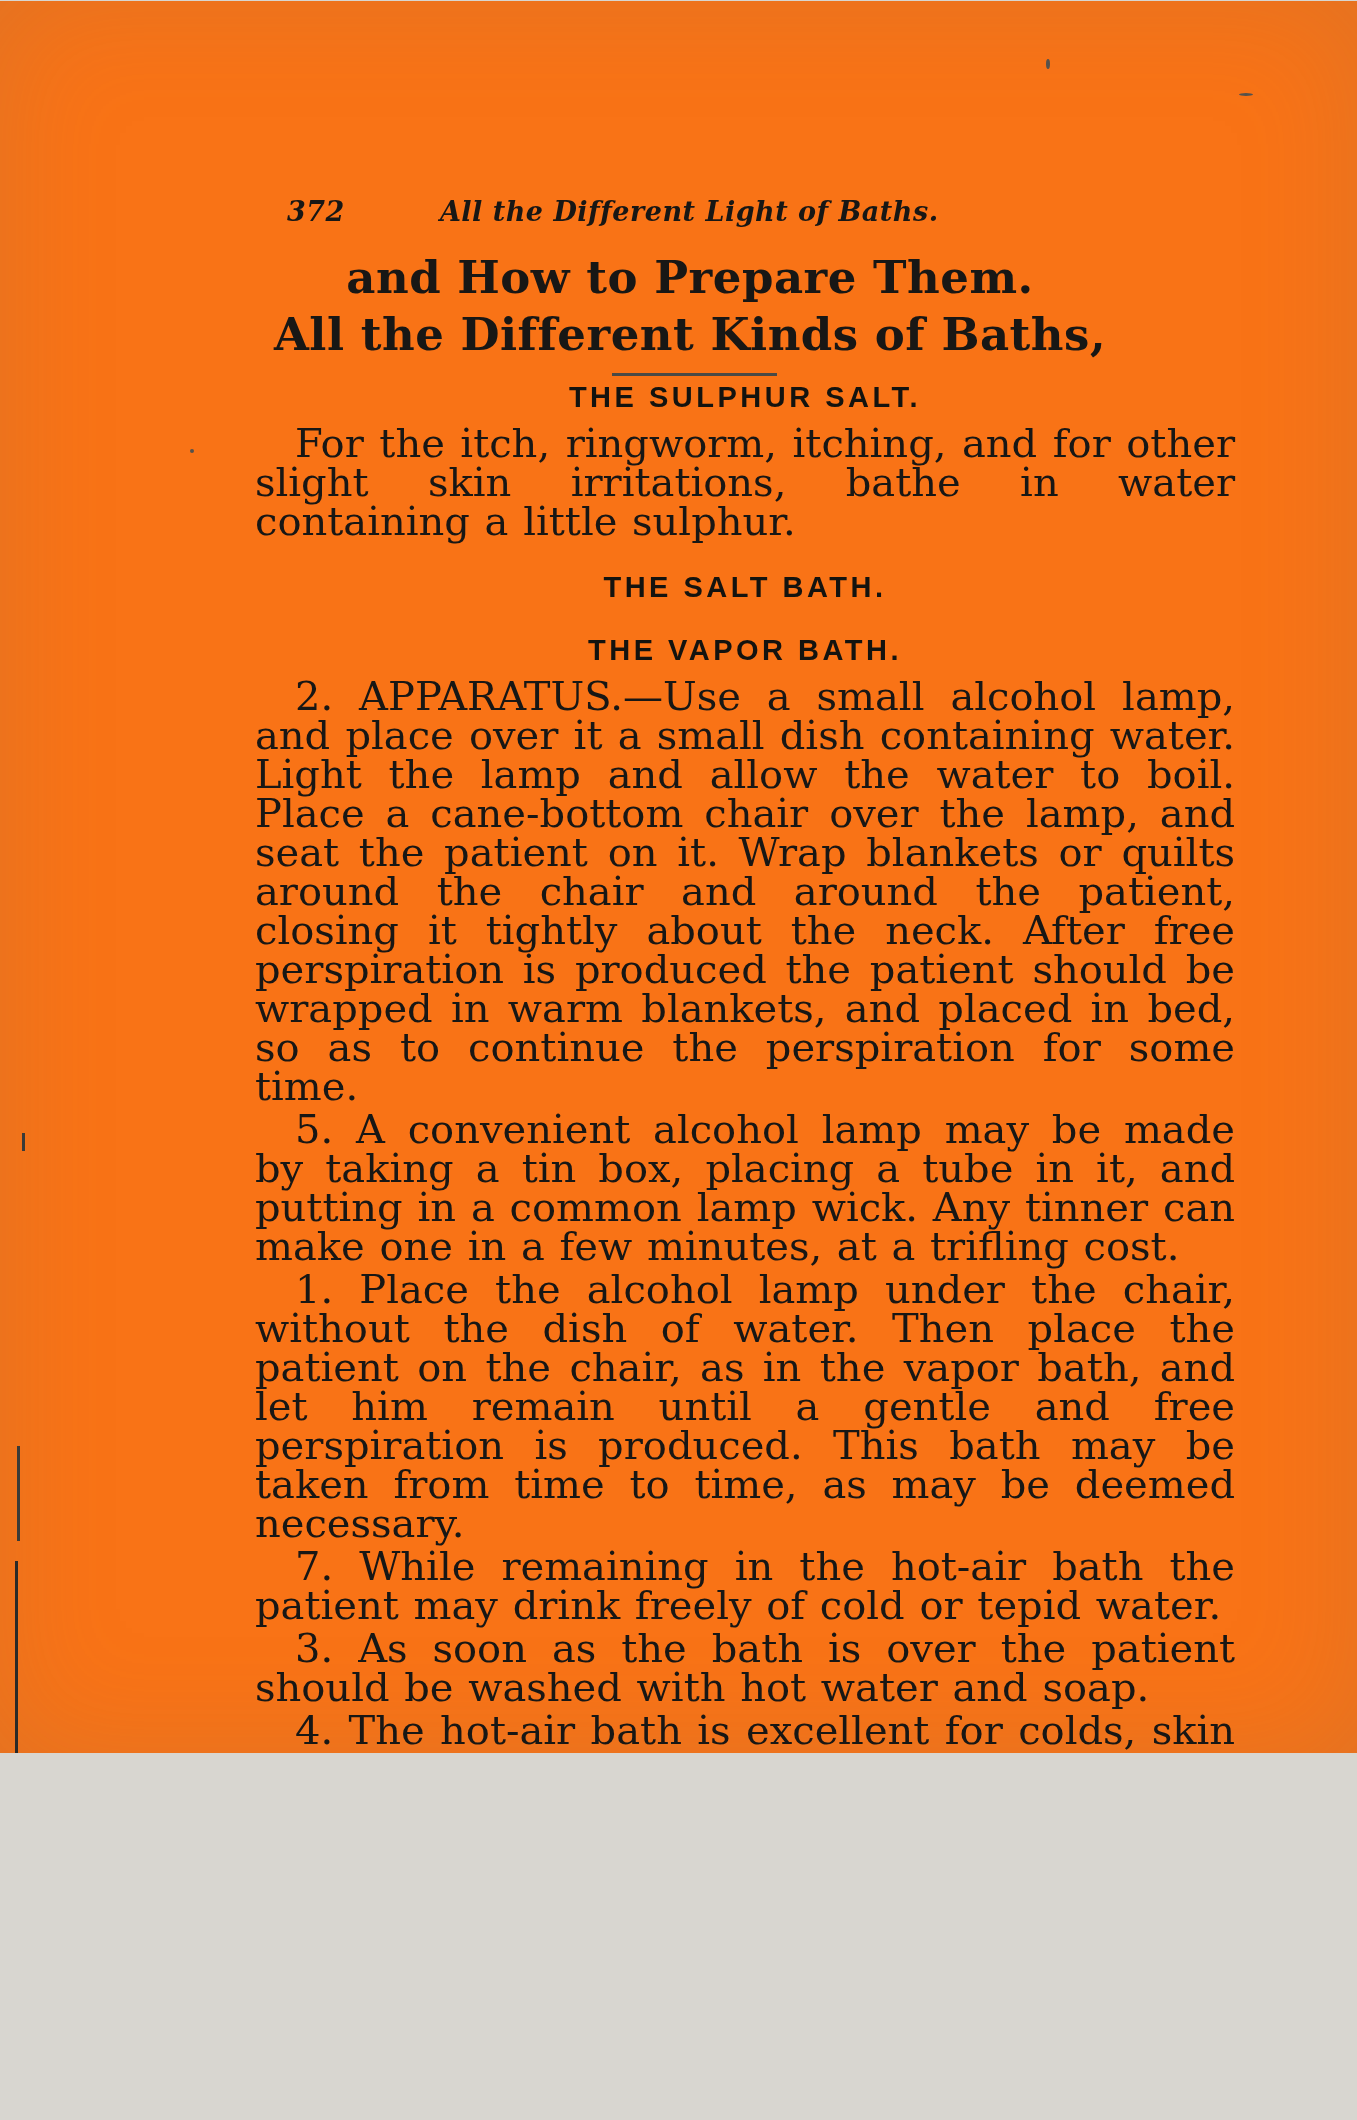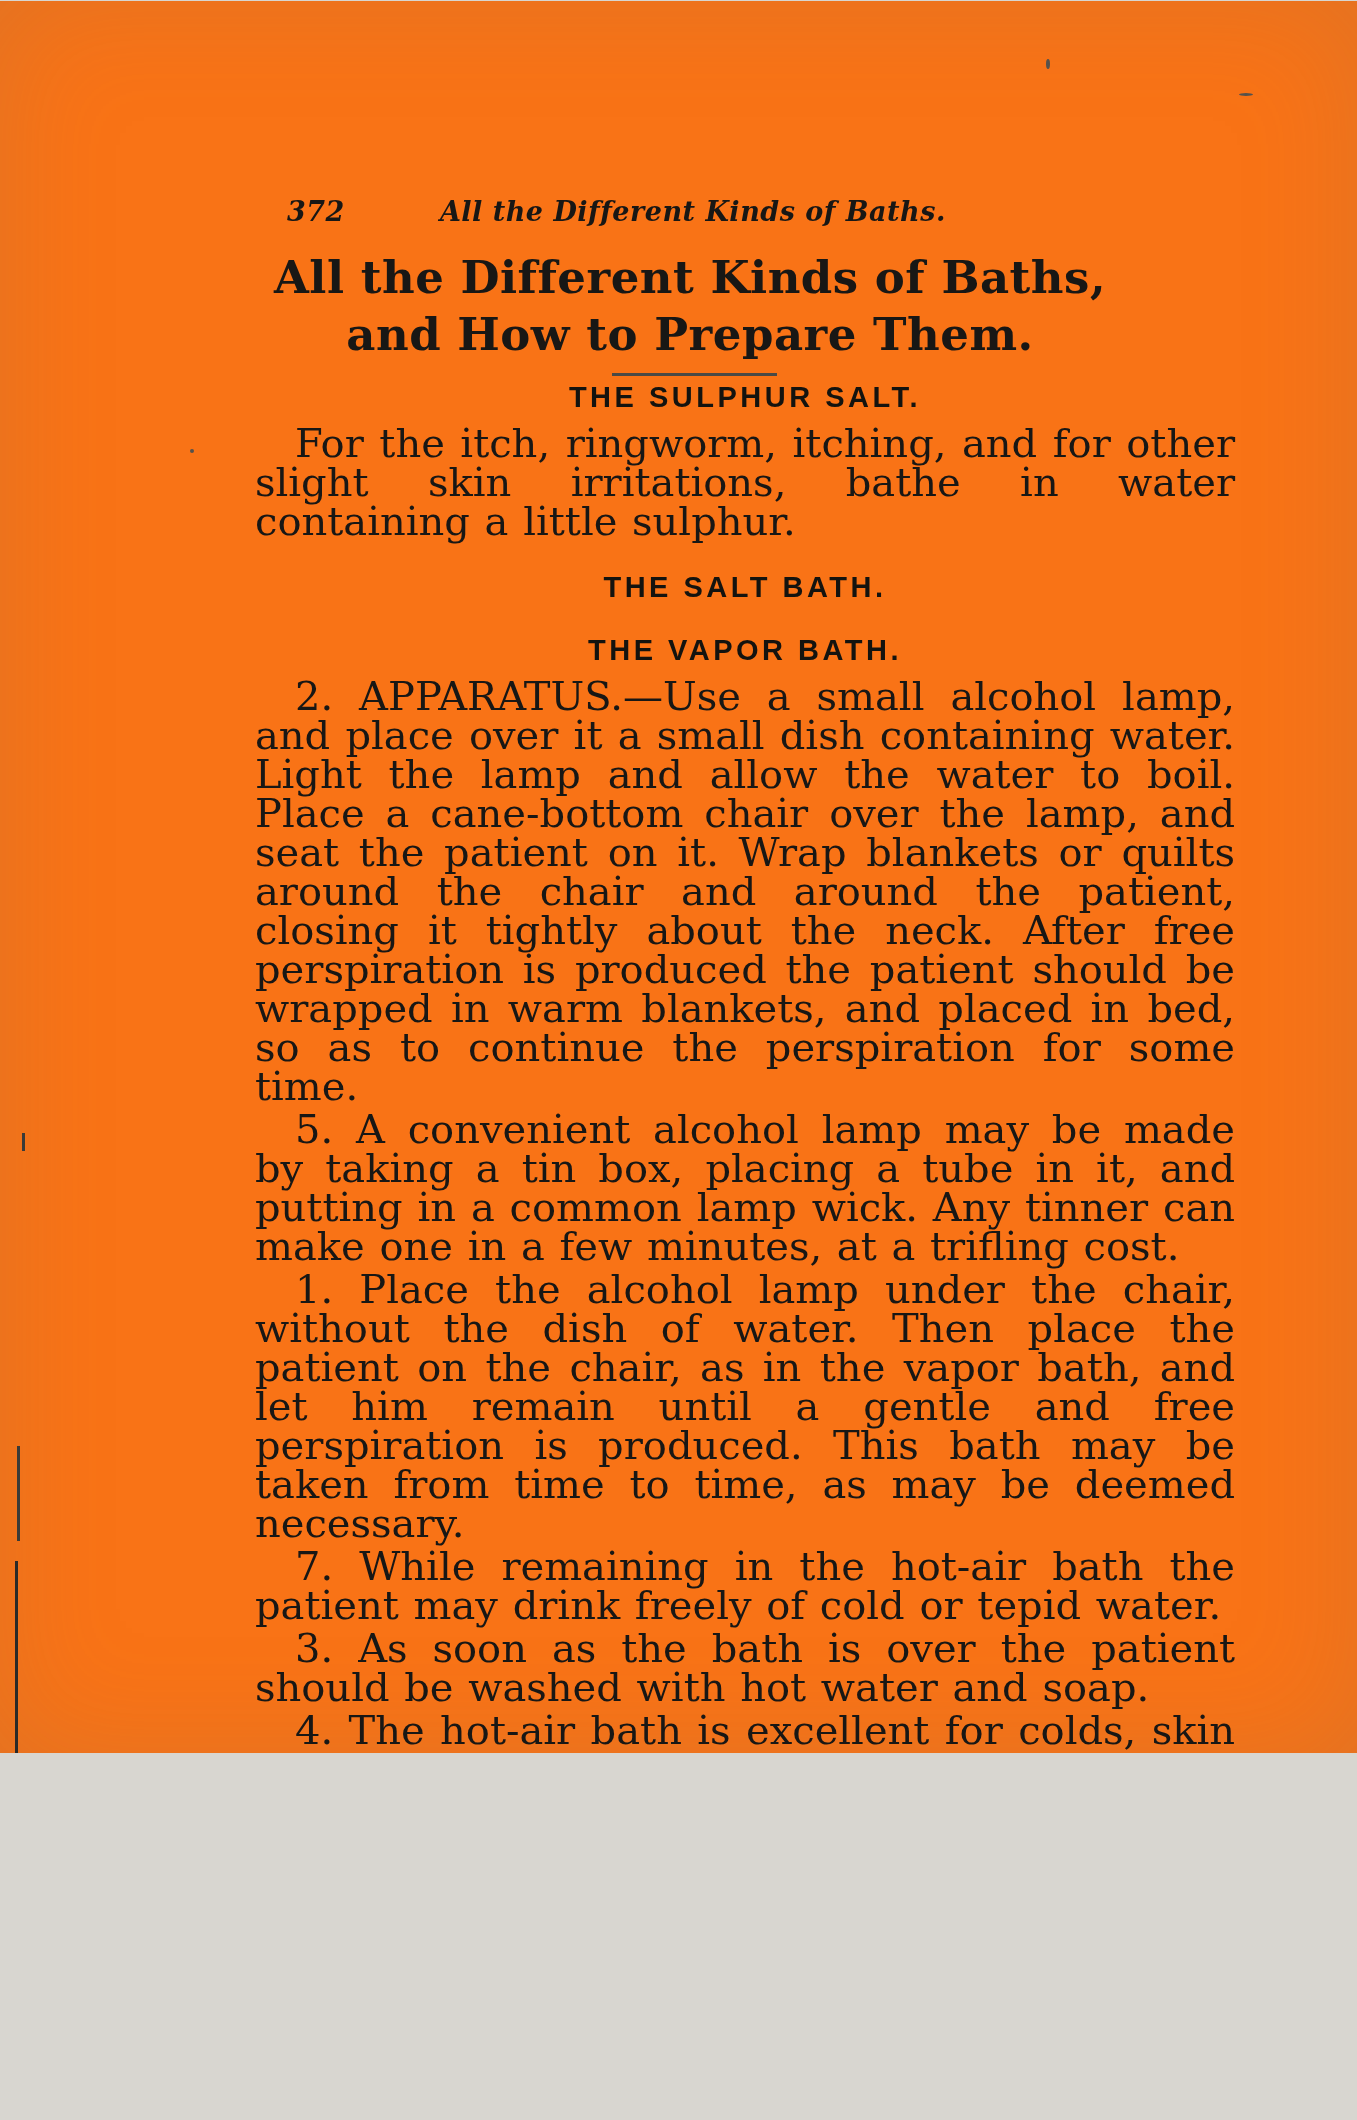--- a/index.html
+++ b/index.html
@@ -126,26 +126,26 @@
 </style>
 </head>
 <body>
 
 <div class="page">
 
   <div class="content">
 
     <div class="running-head-row">
       <span class="page-number">372</span>
-      <span class="running-head">All the Different Kinds of Baths.</span>
+      <span class="running-head">All the Different Light of Baths.</span>
     </div>
 
     <div class="title-block">
+      <div>and How to Prepare Them.</div>
       <div>All the Different Kinds of Baths,</div>
-      <div>and How to Prepare Them.</div>
     </div>
 
     <div class="section-heading first">THE SULPHUR SALT.</div>
     <p class="body-paragraph">For the itch, ringworm, itching, and for other slight skin irritations, bathe in water containing a little sulphur.</p>
 
     <div class="section-heading">THE SALT BATH.</div>
 
     <div class="section-heading">THE VAPOR BATH.</div>
     <p class="body-paragraph">2. APPARATUS.—Use a small alcohol lamp, and place over it a small dish containing water.  Light the lamp and allow the water to boil.  Place a cane-bottom chair over the lamp, and seat the patient on it.  Wrap blankets or quilts around the chair and around the patient, closing it tightly about the neck.  After free perspiration is produced the patient should be wrapped in warm blankets, and placed in bed, so as to continue the perspiration for some time.</p>
     <p class="body-paragraph">5. A convenient alcohol lamp may be made by taking a tin box, placing a tube in it, and putting in a common lamp wick. Any tinner can make one in a few minutes, at a trifling cost.</p>

